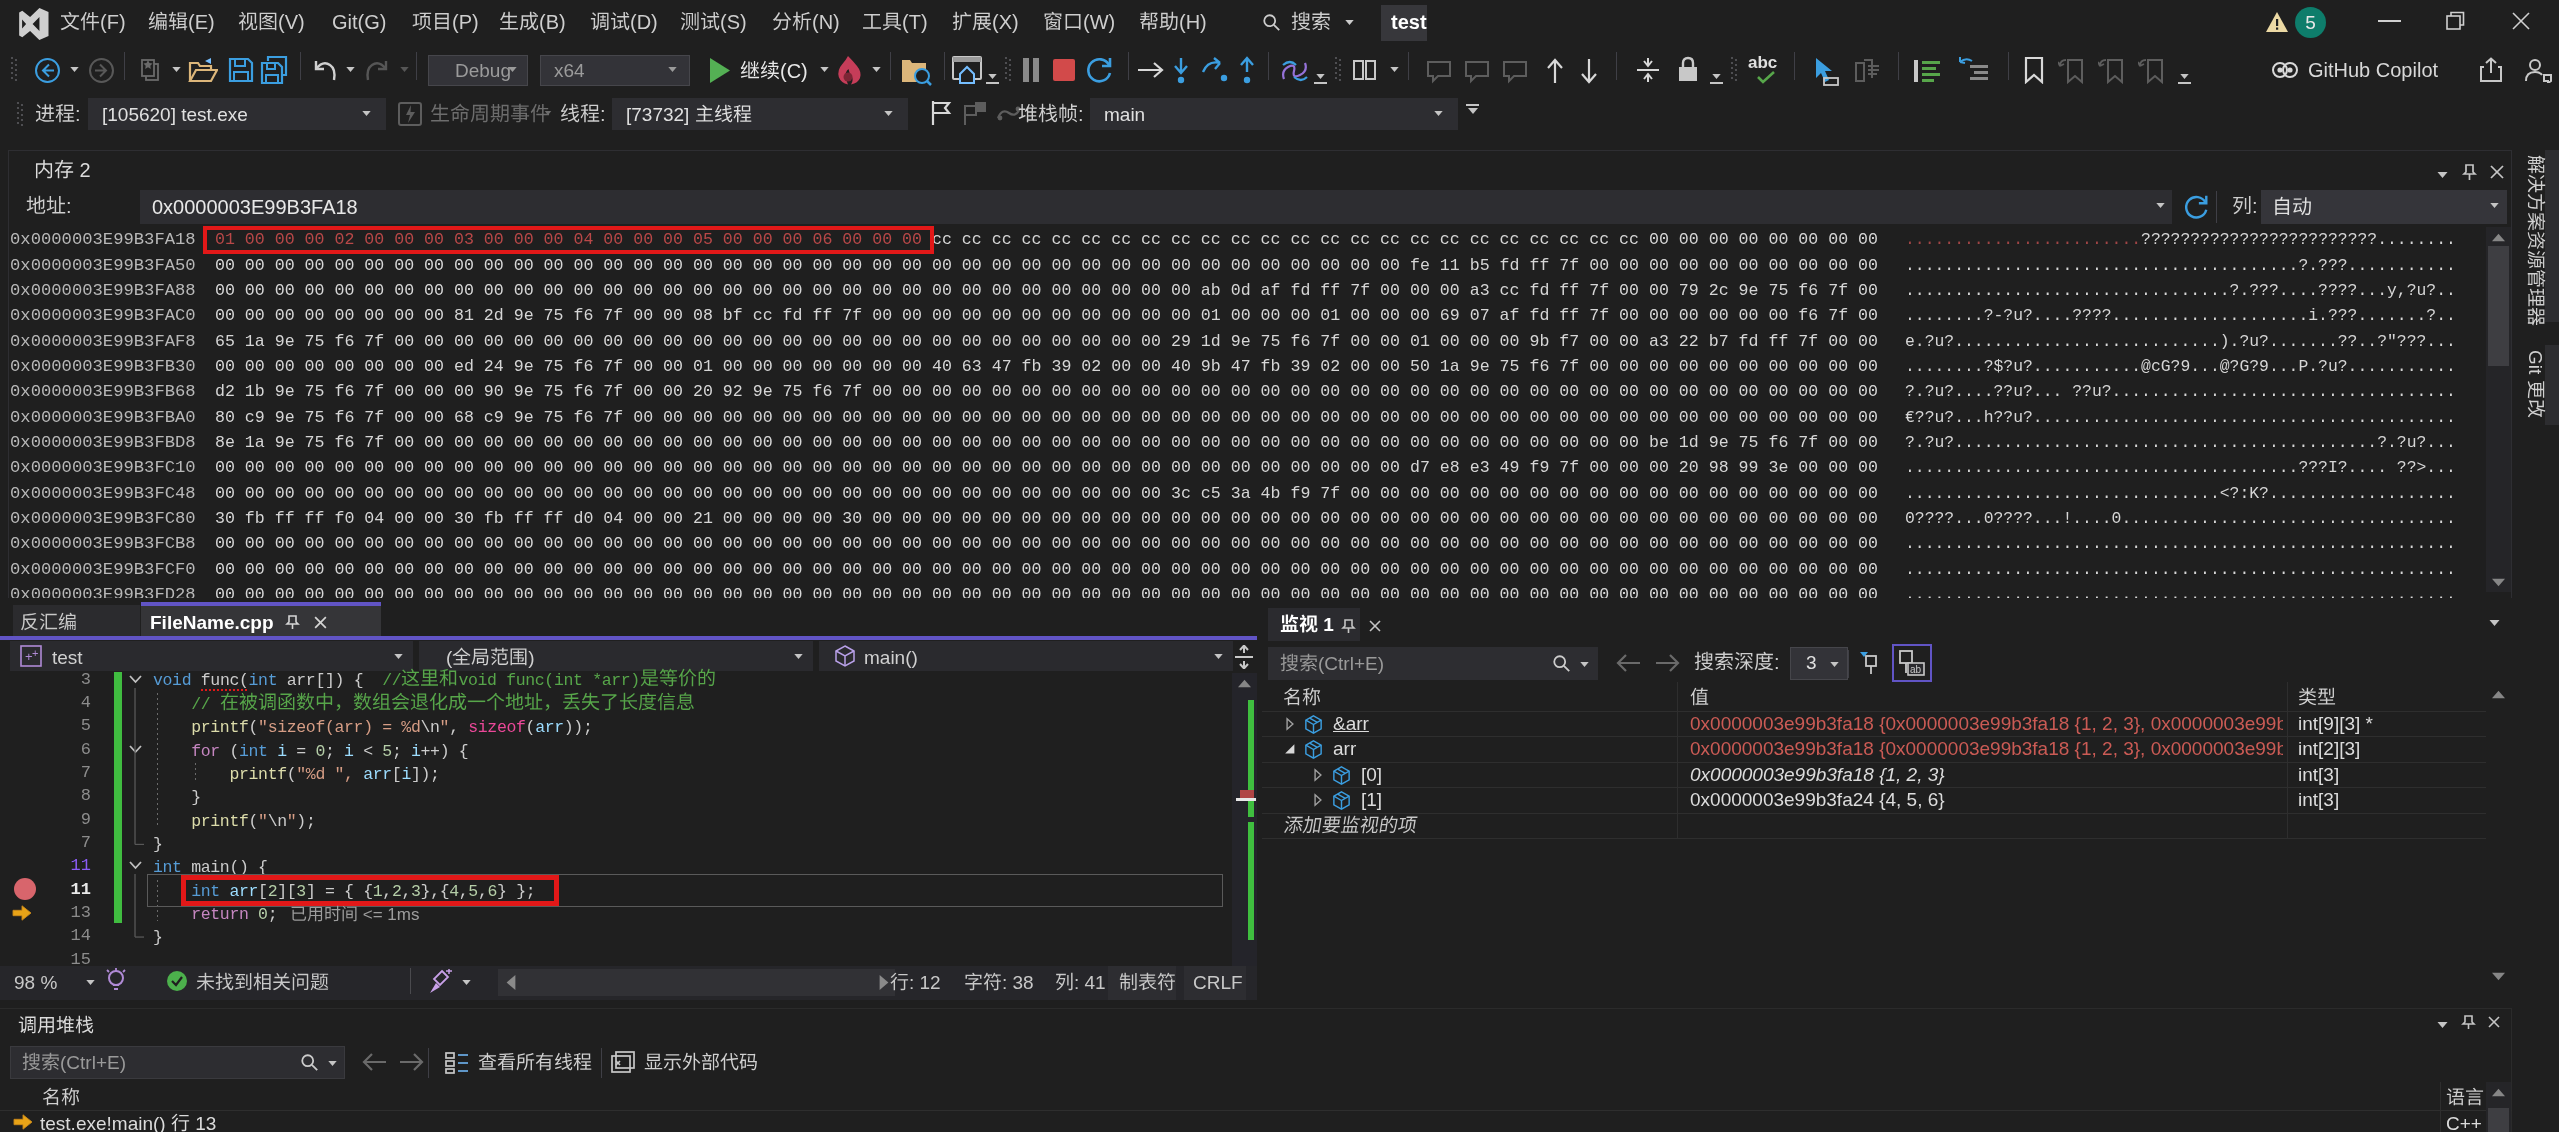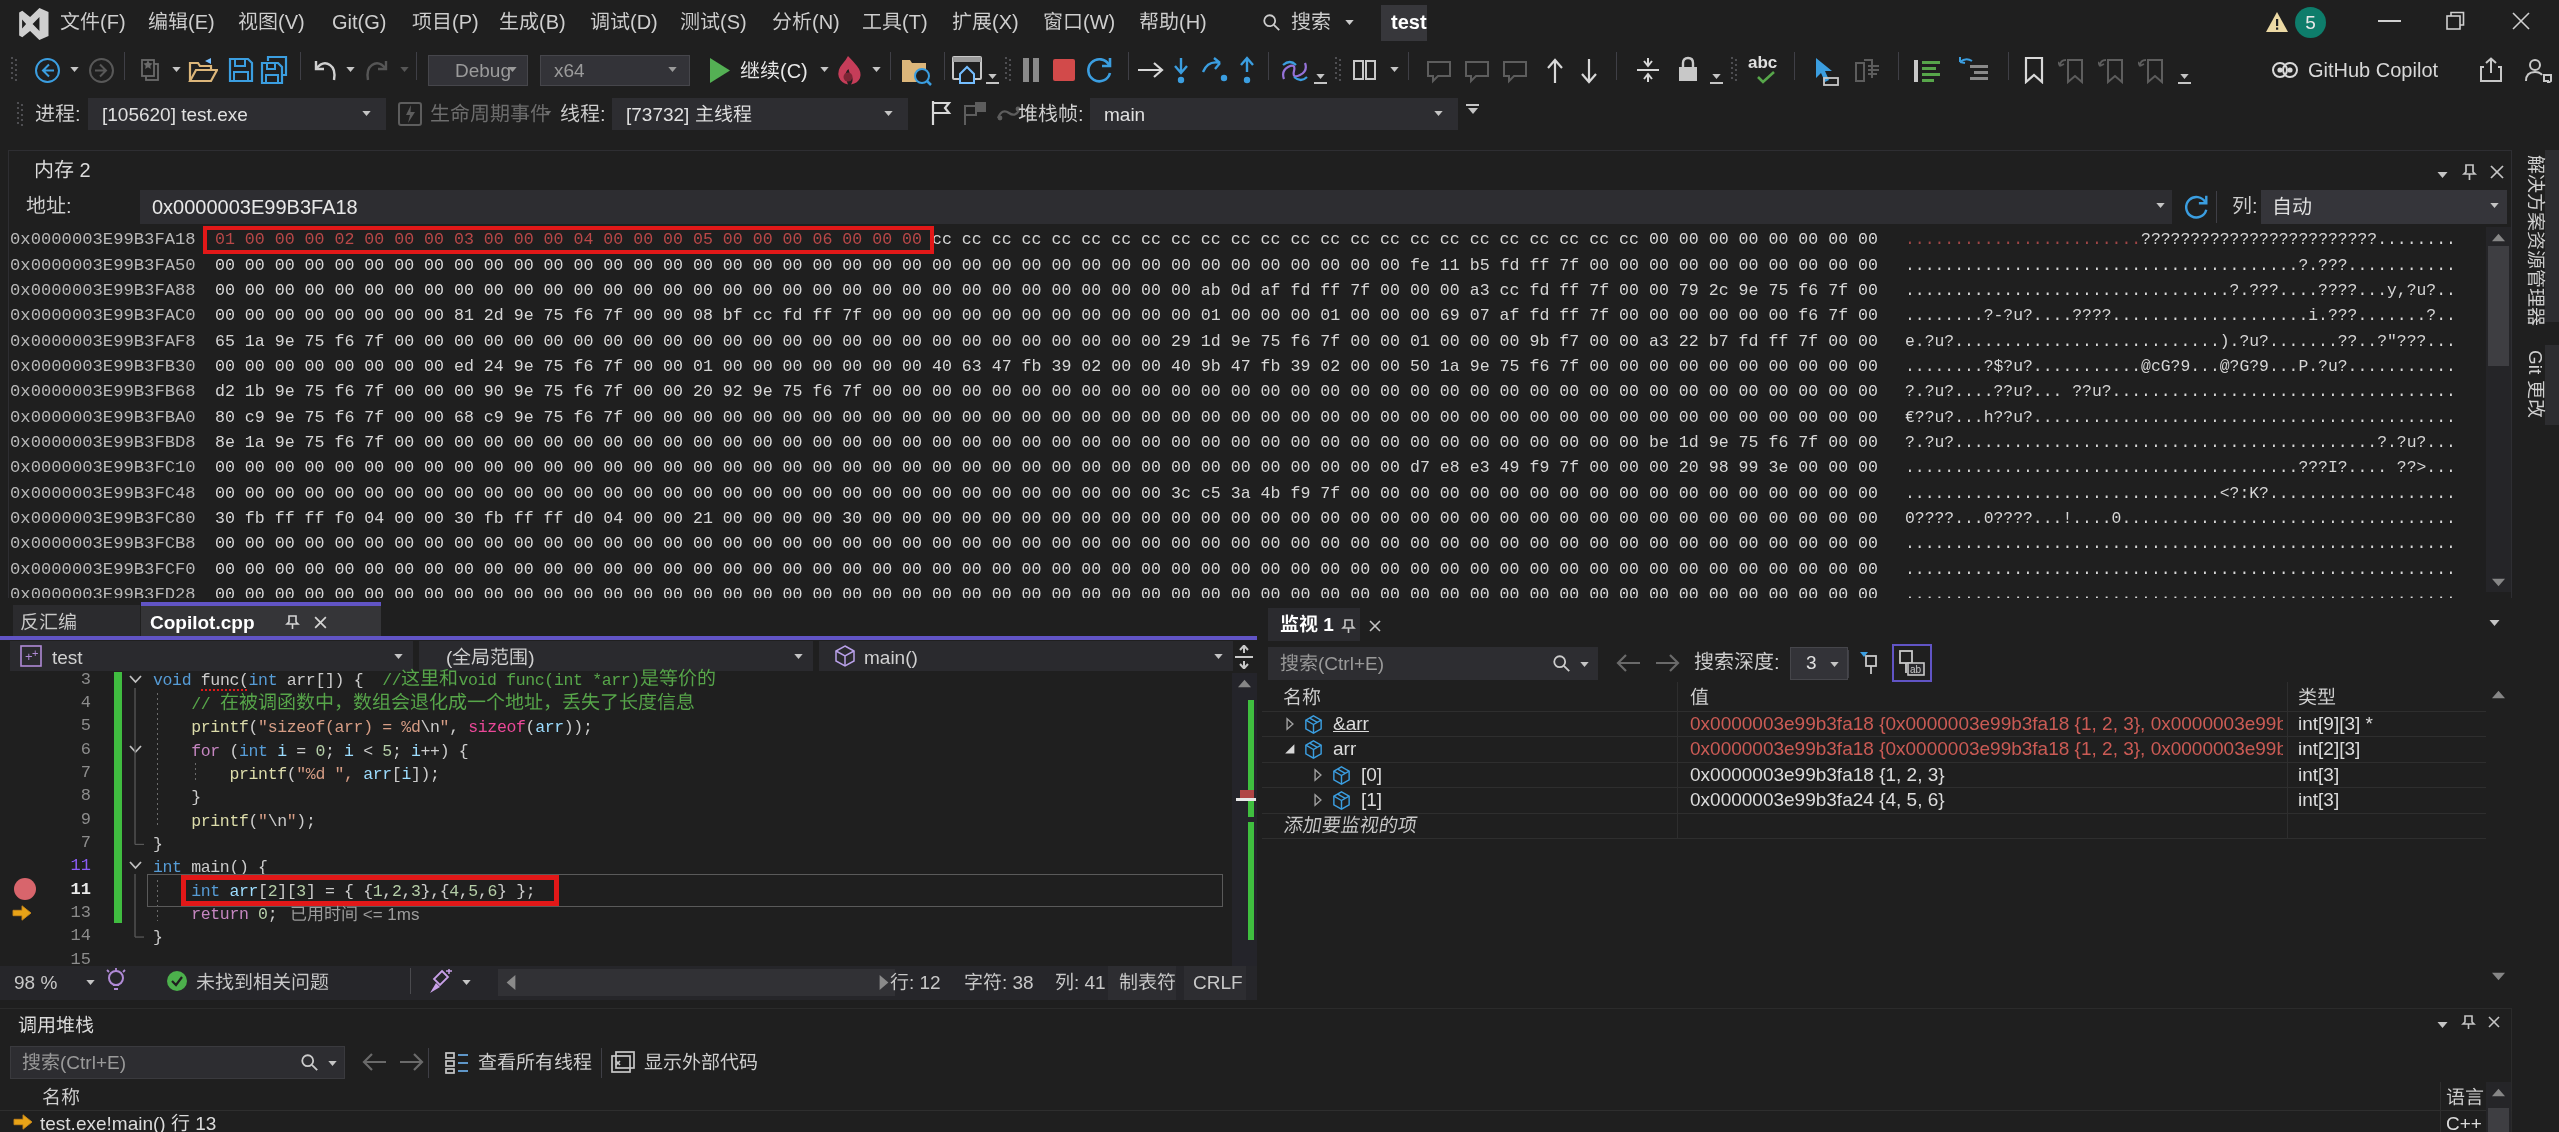--- a/index.html
+++ b/index.html
@@ -677,21 +677,21 @@
       </svg><svg class="cj" style="width:19.0px;height:19px;" viewBox="0 -880 1000 1000" overflow="visible">
         <g>
           <use href="#g6c47" x="0"></use>
         </g>
       </svg><svg class="cj" style="width:19.0px;height:19px;" viewBox="0 -880 1000 1000" overflow="visible">
         <g>
           <use href="#g7f16" x="0"></use>
         </g>
       </svg></div>
     <div class="a" style="left:141px;top:602px;width:240px;height:38px;background:#353538;border-top:4px solid #6154c5;"></div>
-    <div class="t " style="left:150px;top:611px;font-size:19px;color:#ffffff;font-weight:700;">Copilot.cpp</div>
+    <div class="t " style="left:150px;top:611px;font-size:19px;color:#ffffff;font-weight:700;">FileName.cpp</div>
     <svg class="a" style="left:285px;top:614px" width="15" height="16" viewBox="0 0 15 16" fill="none" stroke="#d5d5d5" stroke-width="1.6">
       <path d="M4 2 L11 2 L11 8 L13 10 L2 10 L4 8 Z M7.5 10 L7.5 15"></path>
     </svg>
     <svg class="a" style="left:313px;top:615px" width="15" height="15" viewBox="0 0 14 14" stroke="#d5d5d5" stroke-width="1.6">
       <line x1="2" y1="2" x2="12" y2="12"></line>
       <line x1="12" y1="2" x2="2" y2="12"></line>
     </svg>
     <div class="a" style="left:0px;top:636px;width:1257px;height:4px;background:#6154c5;"></div>
     <div class="a" style="left:10px;top:641px;width:403px;height:30px;background:#2a2a2e;"></div>
     <svg class="a" style="left:20px;top:645px" width="22" height="22" viewBox="0 0 22 22">
@@ -1176,21 +1176,21 @@
     <div class="t clip" style="left:1690px;top:737.45px;width:593px;font-size:19px;color:#cb5b55;">0x0000003e99b3fa18 {0x0000003e99b3fa18 {1, 2, 3}, 0x0000003e99b3fa…</div>
     <div class="t " style="left:2298px;top:737.45px;font-size:19px;color:#dcdcdc;">int[2][3]</div>
     <svg class="a" style="left:1313px;top:767.9px" width="10" height="14" viewBox="0 0 8 12">
       <path d="M1.5 1.5 L6.5 6 L1.5 10.5 Z" fill="none" stroke="#a0a0a0" stroke-width="1.2"></path>
     </svg>
     <svg class="a" style="left:1331px;top:764.9px" width="21" height="21" viewBox="0 0 22 22" fill="none" stroke-width="1.5">
       <path d="M11 2 L19 6.5 L19 15.5 L11 20 L3 15.5 L3 6.5 Z" stroke="#3b9ee0"></path>
       <path d="M3 6.5 L11 11 L19 6.5 M11 11 L11 20 M7 4.2 L15 8.8" stroke="#3b9ee0"></path>
     </svg>
     <div class="t " style="left:1361px;top:762.9px;font-size:19px;color:#dcdcdc;">[0]</div>
-    <div class="t clip" style="left:1690px;top:762.9px;width:593px;font-size:19px;color:#dcdcdc;">0x0000003e99b3fa18 {1, 2, 3}</div>
+    <div class="t clip" style="left:1690px;top:762.9px;width:593px;font-size:19px;color:#dcdcdc;font-style:italic;">0x0000003e99b3fa18 {1, 2, 3}</div>
     <div class="t " style="left:2298px;top:762.9px;font-size:19px;color:#dcdcdc;">int[3]</div>
     <svg class="a" style="left:1313px;top:793.35px" width="10" height="14" viewBox="0 0 8 12">
       <path d="M1.5 1.5 L6.5 6 L1.5 10.5 Z" fill="none" stroke="#a0a0a0" stroke-width="1.2"></path>
     </svg>
     <svg class="a" style="left:1331px;top:790.35px" width="21" height="21" viewBox="0 0 22 22" fill="none" stroke-width="1.5">
       <path d="M11 2 L19 6.5 L19 15.5 L11 20 L3 15.5 L3 6.5 Z" stroke="#3b9ee0"></path>
       <path d="M3 6.5 L11 11 L19 6.5 M11 11 L11 20 M7 4.2 L15 8.8" stroke="#3b9ee0"></path>
     </svg>
     <div class="t " style="left:1361px;top:788.35px;font-size:19px;color:#dcdcdc;">[1]</div>
     <div class="t clip" style="left:1690px;top:788.35px;width:593px;font-size:19px;color:#dcdcdc;">0x0000003e99b3fa24 {4, 5, 6}</div>

